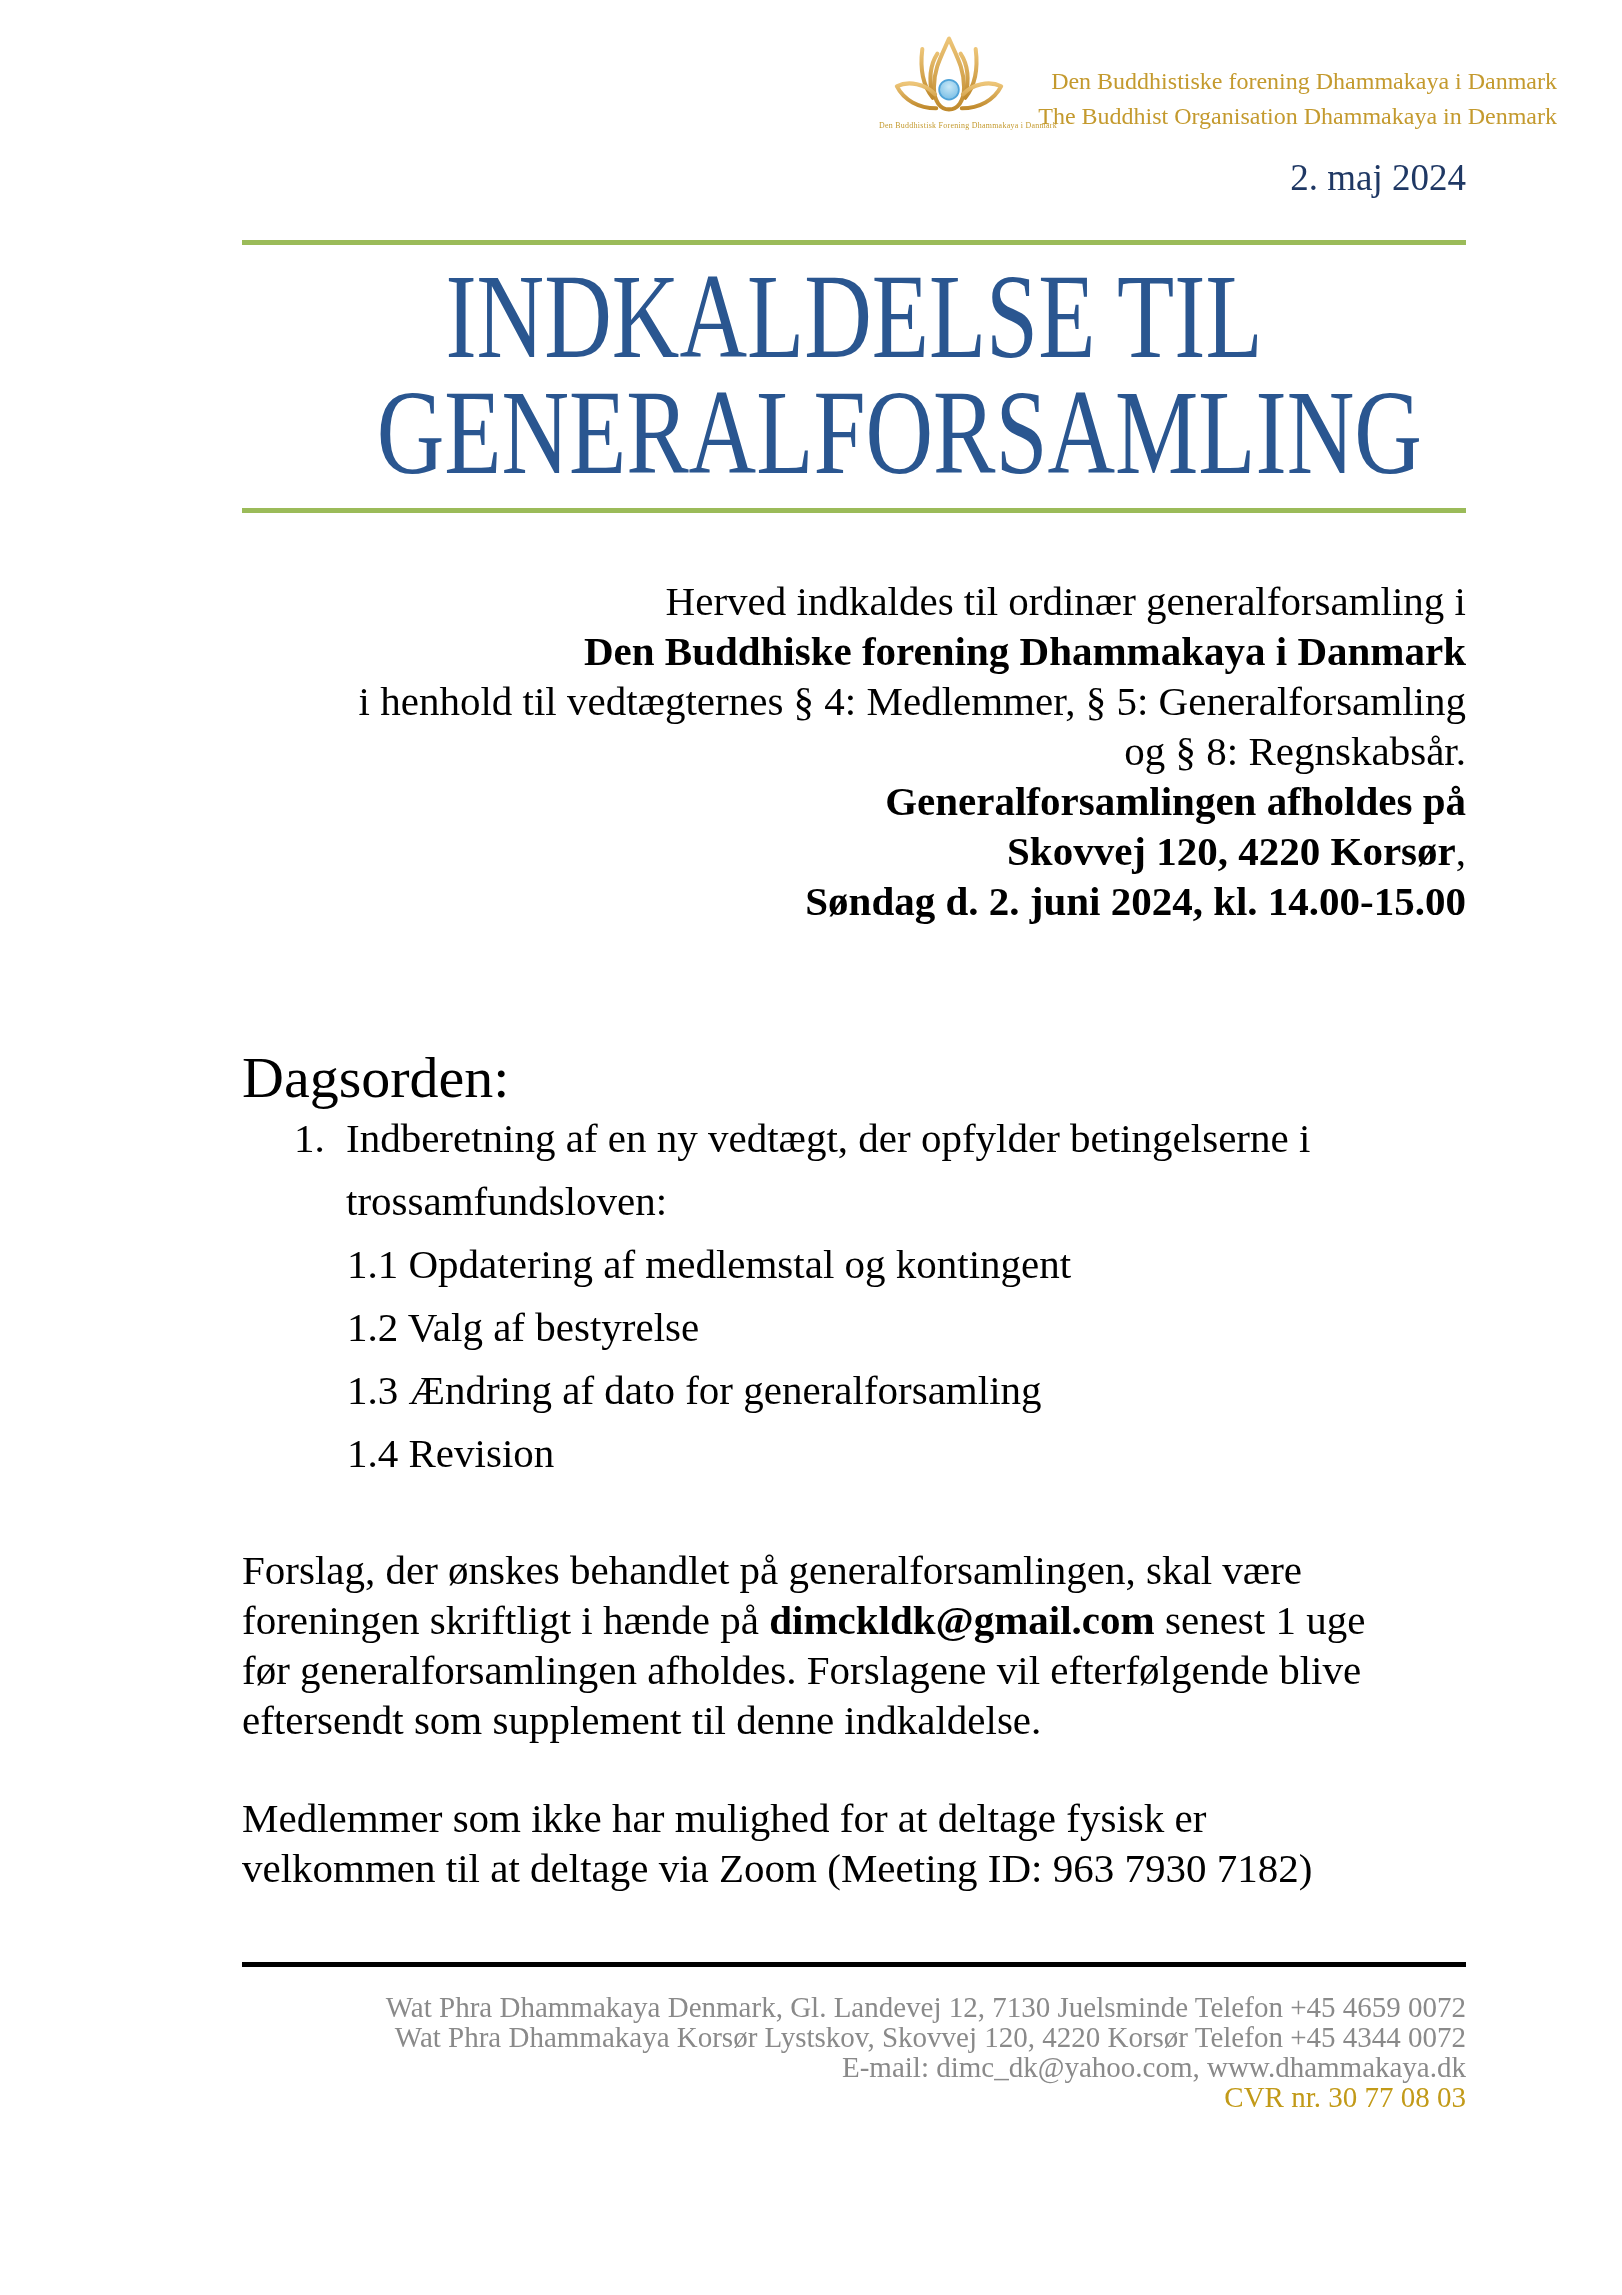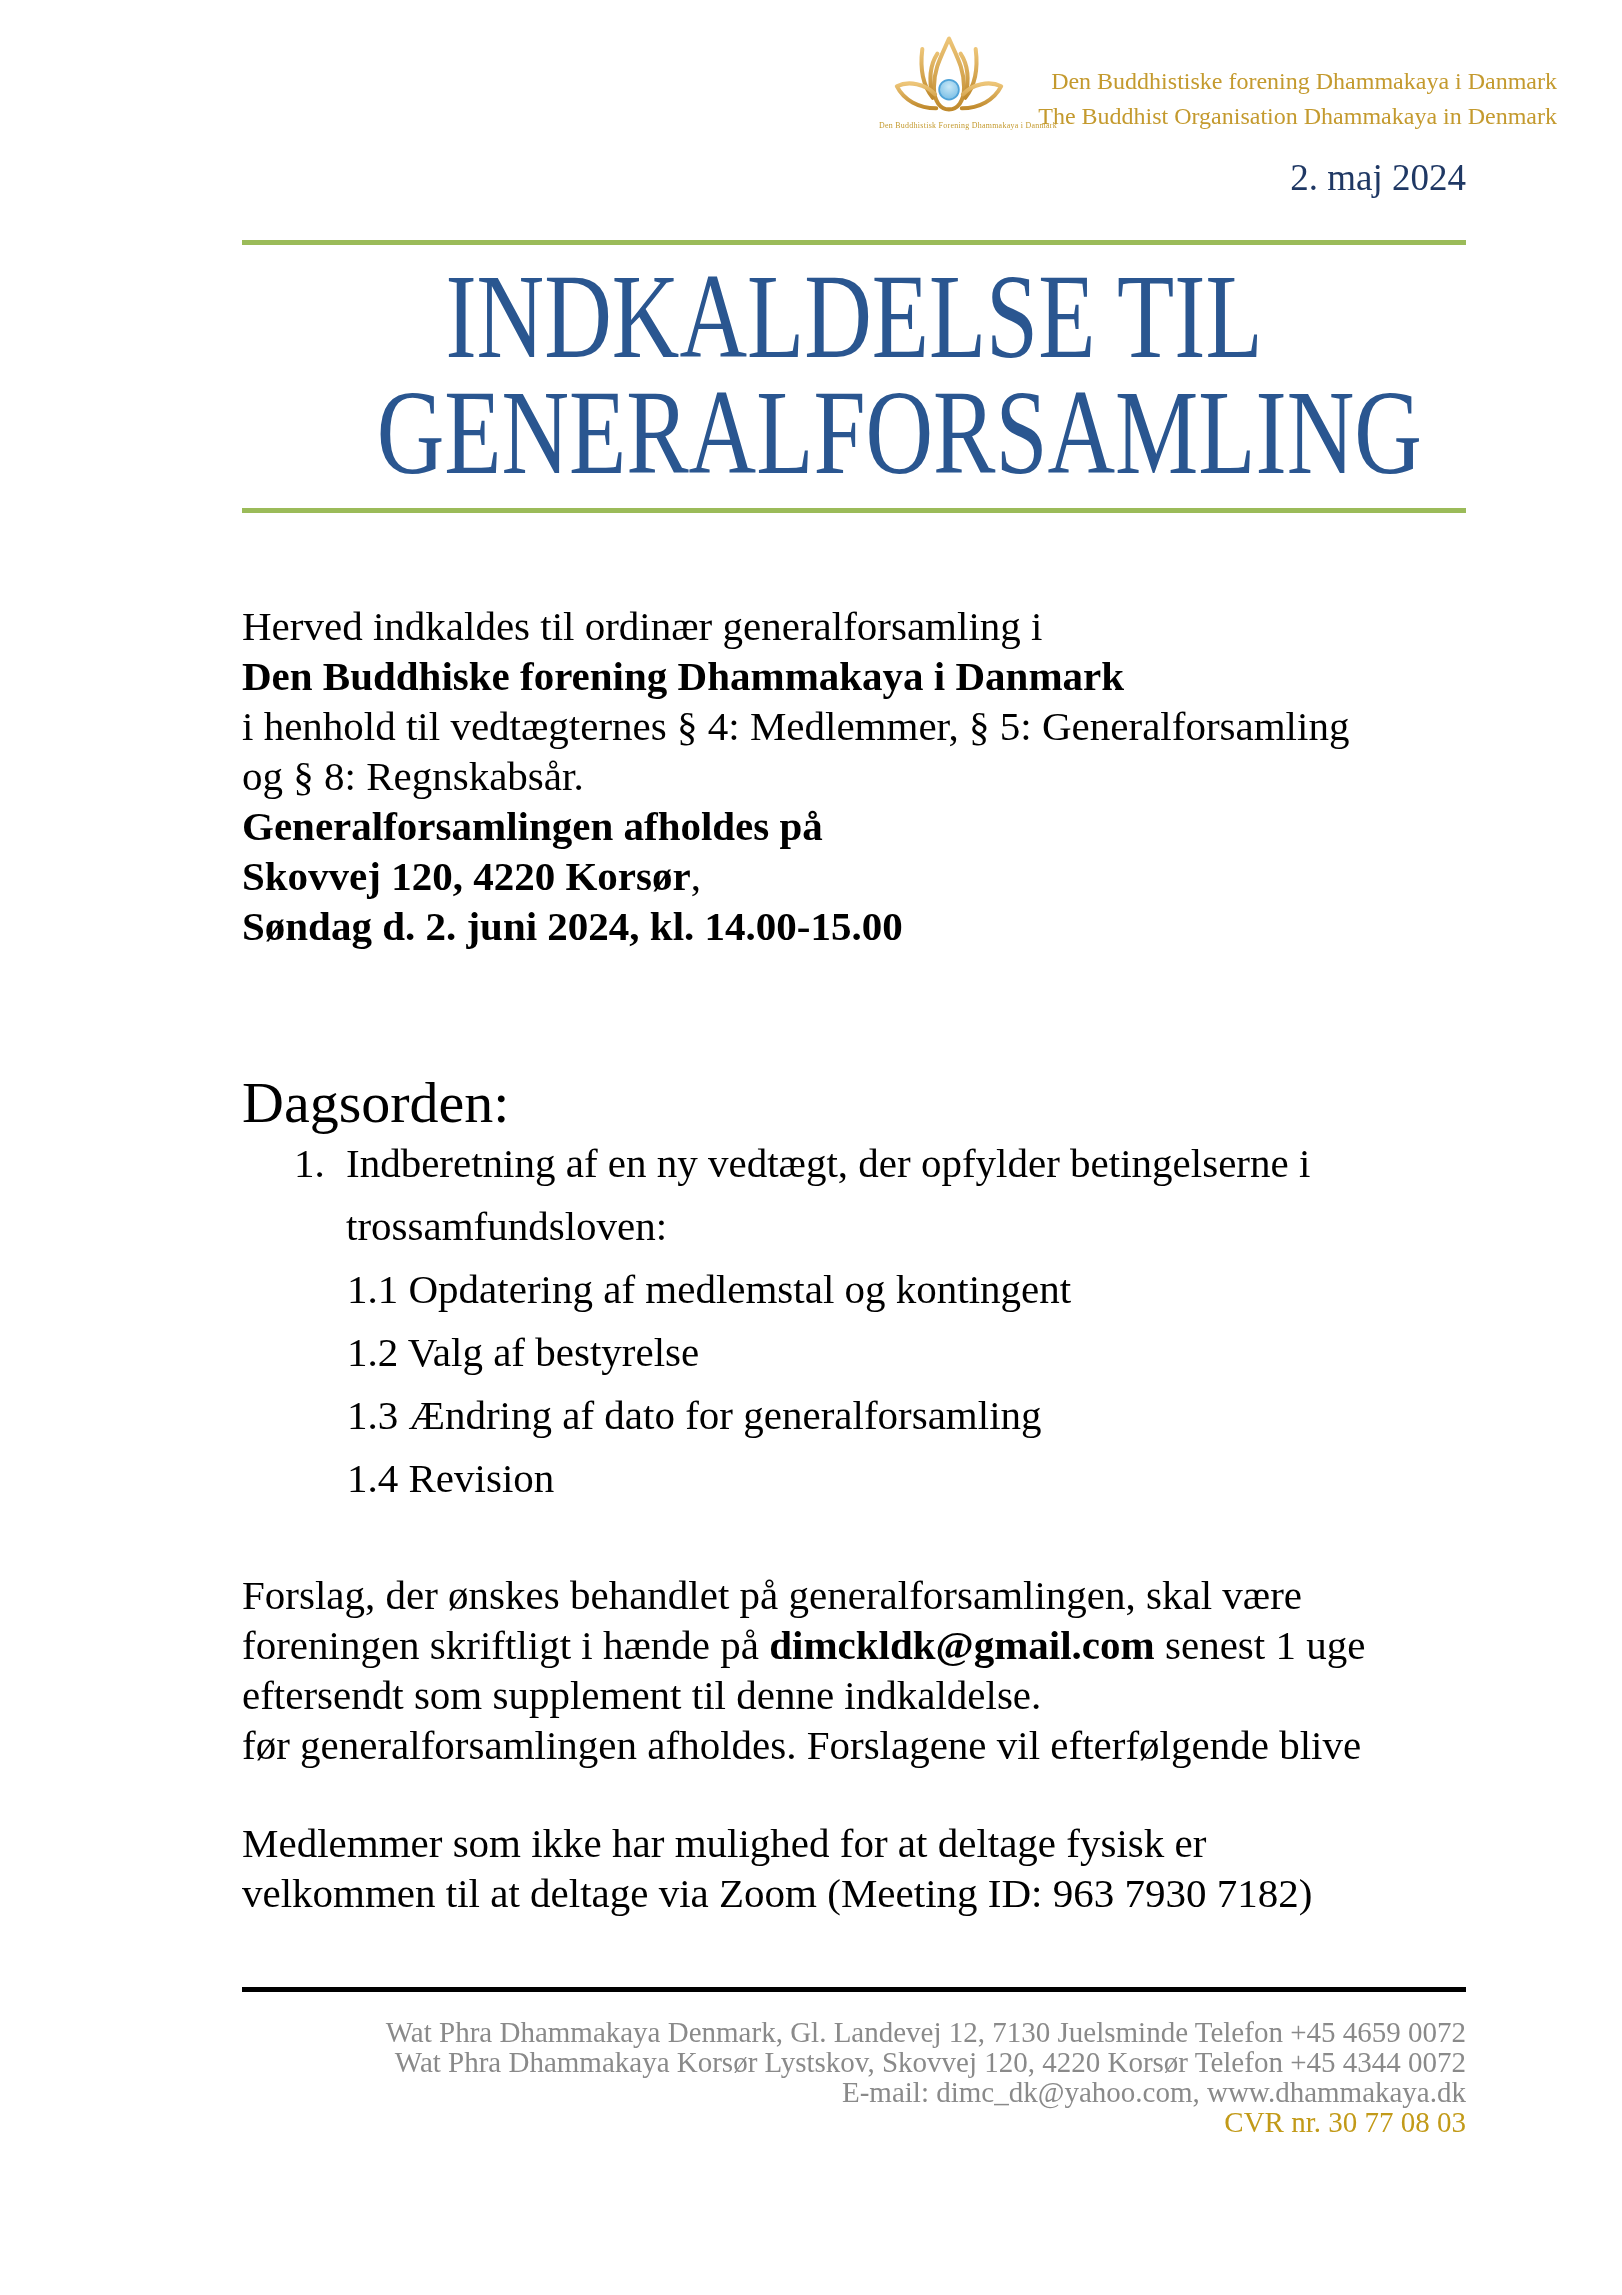--- a/index.html
+++ b/index.html
@@ -71,22 +71,22 @@
     font-size:120px;
     line-height:116px;
     font-weight:400;
     white-space:nowrap;
     transform:scaleX(0.78);
     transform-origin:50% 50%;
   }
 
   
   .intro{
-    margin-top:88px;
-    text-align:left;
+    margin-top:63px;
+    text-align:right;
     font-size:41px;
     line-height:50px;
   }
   .intro .b{font-weight:700;}
 
   
   .agenda{margin-top:122px;}
   .agenda-heading{font-size:58px;line-height:59px;font-weight:400;}
   .agenda-item{display:flex;padding-left:52px;font-size:41px;line-height:63px;}
   .agenda-item .num{flex:0 0 52px;}
@@ -177,22 +177,22 @@
         <div>1.1 Opdatering af medlemstal og kontingent</div>
         <div>1.2 Valg af bestyrelse</div>
         <div>1.3 Ændring af dato for generalforsamling</div>
         <div>1.4 Revision</div>
       </div>
     </div>
 
     <div class="para p1">
       <div>Forslag, der ønskes behandlet på generalforsamlingen, skal være</div>
       <div><span>foreningen skriftligt i hænde på </span><span class="b">dimckldk@gmail.com</span><span> senest 1 uge</span></div>
+      <div>før generalforsamlingen afholdes. Forslagene vil efterfølgende blive</div>
       <div>eftersendt som supplement til denne indkaldelse.</div>
-      <div>før generalforsamlingen afholdes. Forslagene vil efterfølgende blive</div>
     </div>
 
     <div class="para p2">
       <div>Medlemmer som ikke har mulighed for at deltage fysisk er</div>
       <div>velkommen til at deltage via Zoom (Meeting ID: 963 7930 7182)</div>
     </div>
 
     <div class="footer-rule"></div>
     <div class="footer-text">
       <div>Wat Phra Dhammakaya Denmark, Gl. Landevej 12, 7130 Juelsminde Telefon +45 4659 0072</div>

